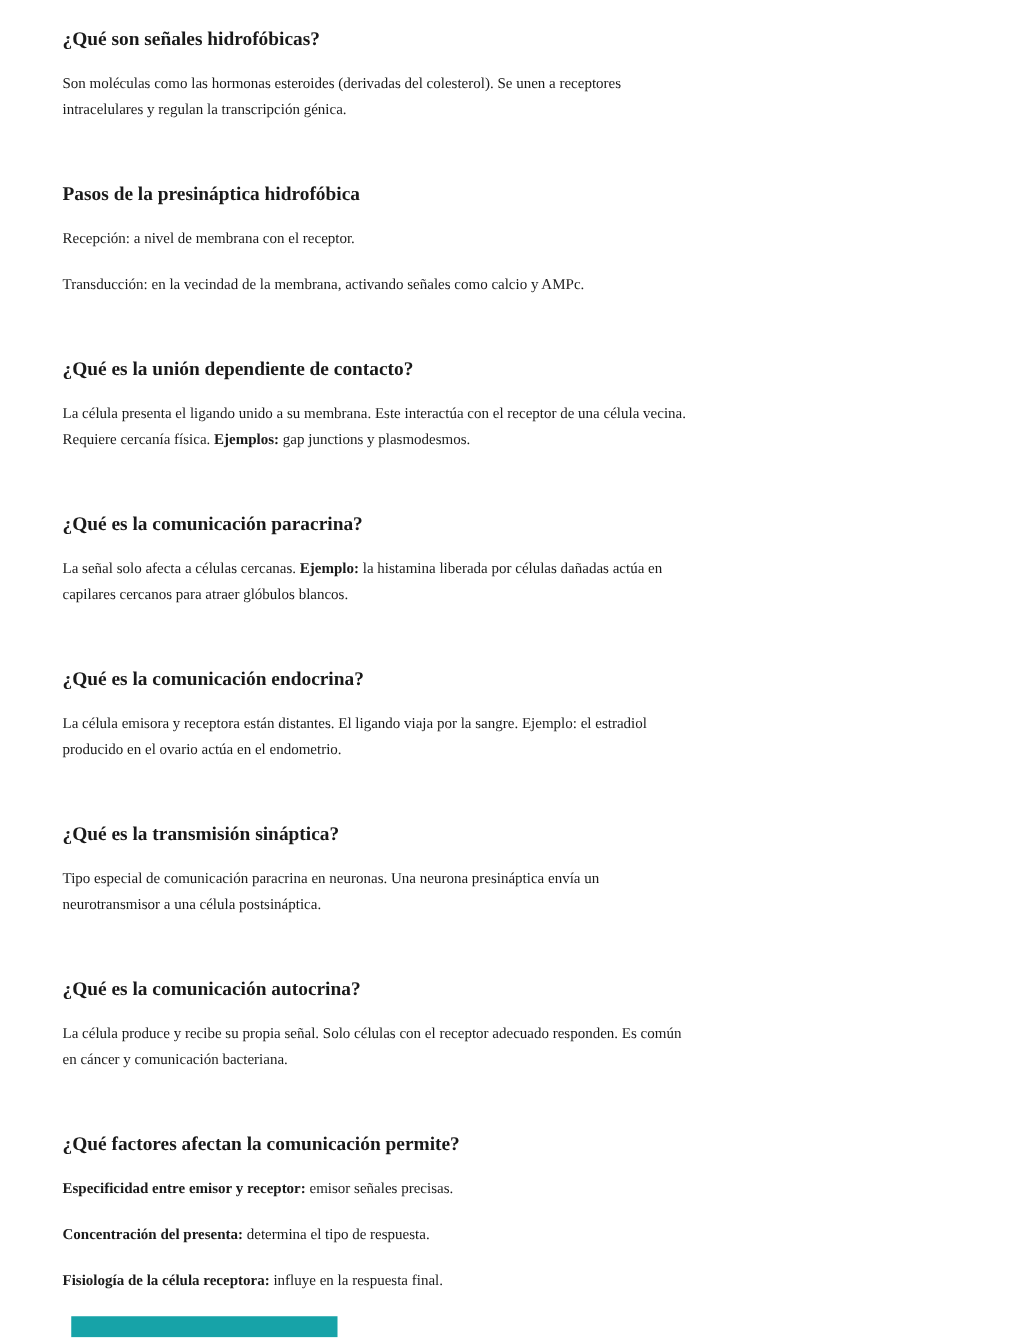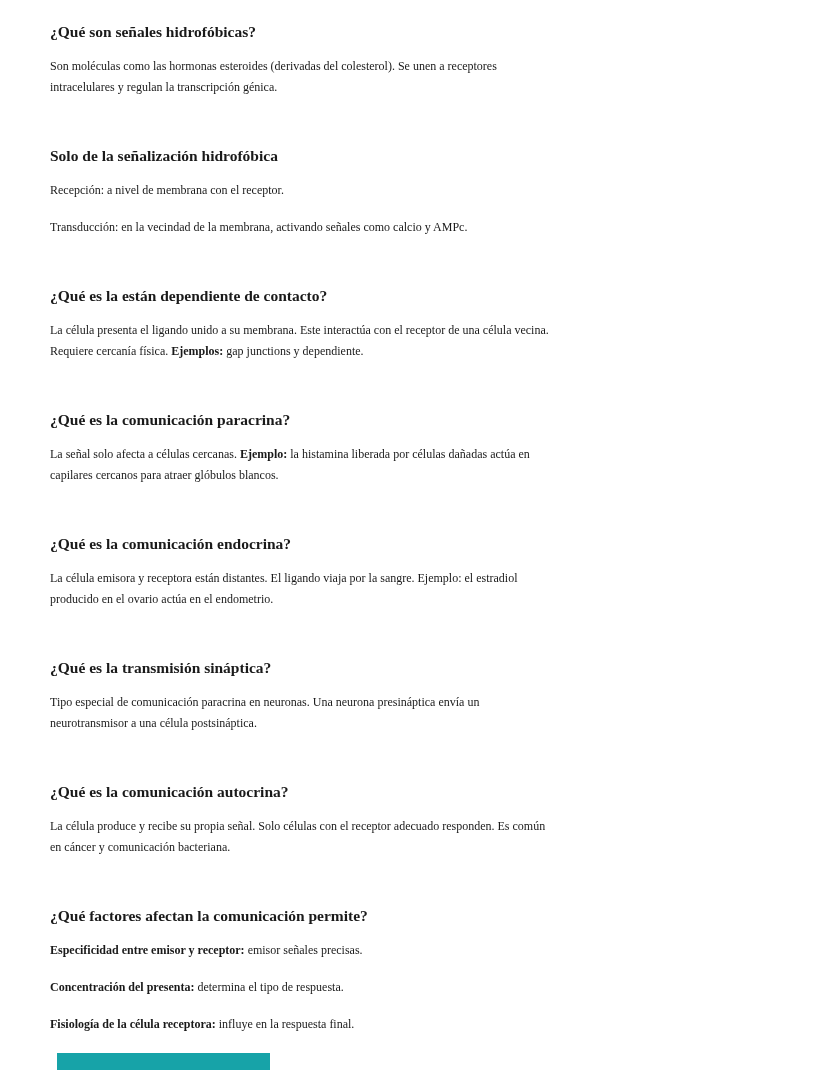--- a/index.html
+++ b/index.html
@@ -47,28 +47,28 @@
 <body>
 
 <div class="page" style="background-color: rgb(255, 255, 255); color: rgb(26, 26, 26);">
   <div class="content" id="doc-content">
       <div class="qa-section">
         <div class="heading">¿Qué son señales hidrofóbicas?</div>
         <p class="para"><span class="seg">Son moléculas como las hormonas esteroides (derivadas del colesterol). Se unen a receptores
 intracelulares y regulan la transcripción génica.</span></p>
       </div>
       <div class="qa-section">
-        <div class="heading">Solo de la señalización hidrofóbica</div>
+        <div class="heading">Pasos de la presináptica hidrofóbica</div>
         <p class="para"><span class="seg">Recepción: a nivel de membrana con el receptor.</span></p>
         <p class="para"><span class="seg">Transducción: en la vecindad de la membrana, activando señales como calcio y AMPc.</span></p>
       </div>
       <div class="qa-section">
-        <div class="heading">¿Qué es la están dependiente de contacto?</div>
+        <div class="heading">¿Qué es la unión dependiente de contacto?</div>
         <p class="para"><span class="seg">La célula presenta el ligando unido a su membrana. Este interactúa con el receptor de una célula vecina.
-Requiere cercanía física. </span><span class="seg-bold">Ejemplos:</span><span class="seg"> gap junctions y dependiente.</span></p>
+Requiere cercanía física. </span><span class="seg-bold">Ejemplos:</span><span class="seg"> gap junctions y plasmodesmos.</span></p>
       </div>
       <div class="qa-section">
         <div class="heading">¿Qué es la comunicación paracrina?</div>
         <p class="para"><span class="seg">La señal solo afecta a células cercanas. </span><span class="seg-bold">Ejemplo:</span><span class="seg"> la histamina liberada por células dañadas actúa en
 capilares cercanos para atraer glóbulos blancos.</span></p>
       </div>
       <div class="qa-section">
         <div class="heading">¿Qué es la comunicación endocrina?</div>
         <p class="para"><span class="seg">La célula emisora y receptora están distantes. El ligando viaja por la sangre. Ejemplo: el estradiol
 producido en el ovario actúa en el endometrio.</span></p>

